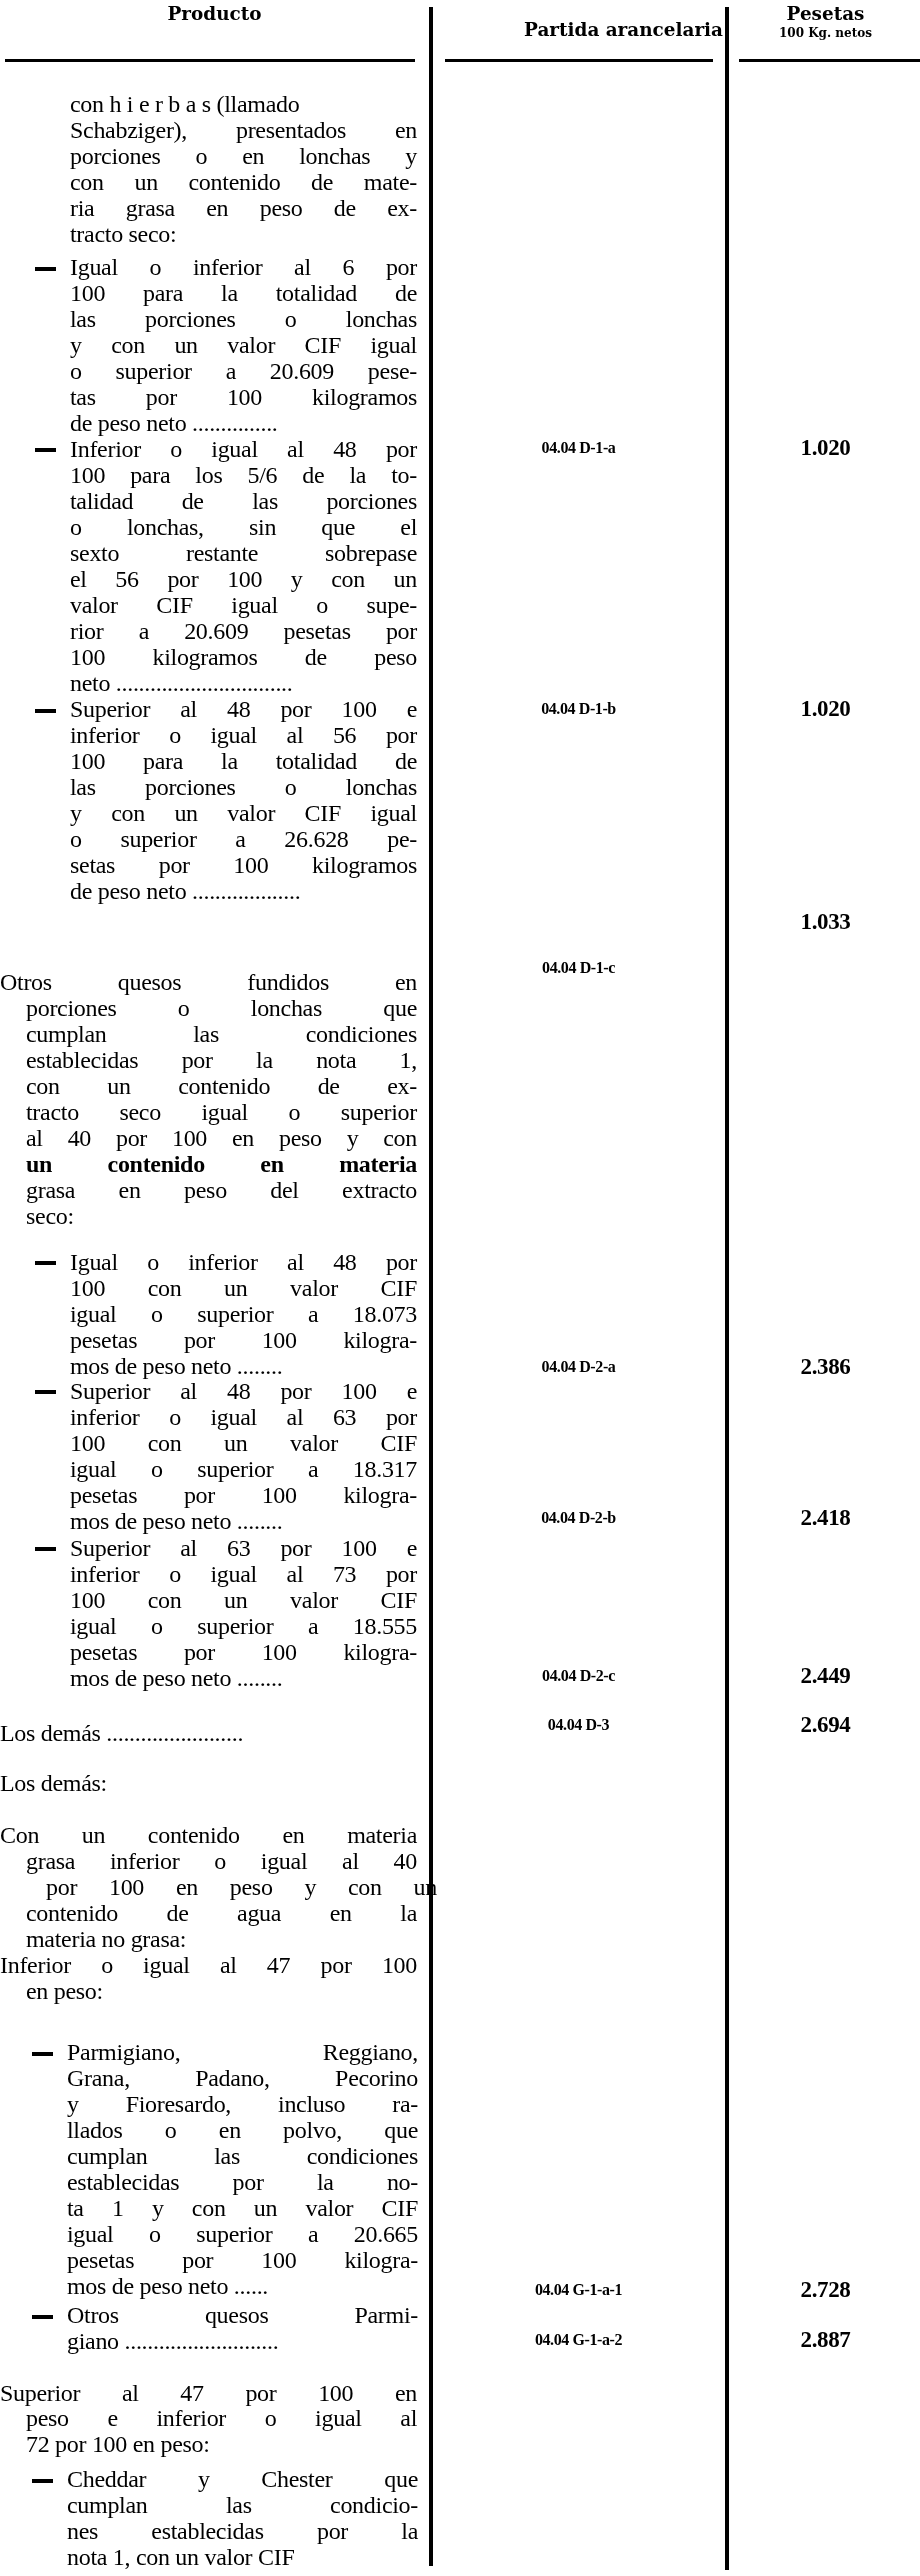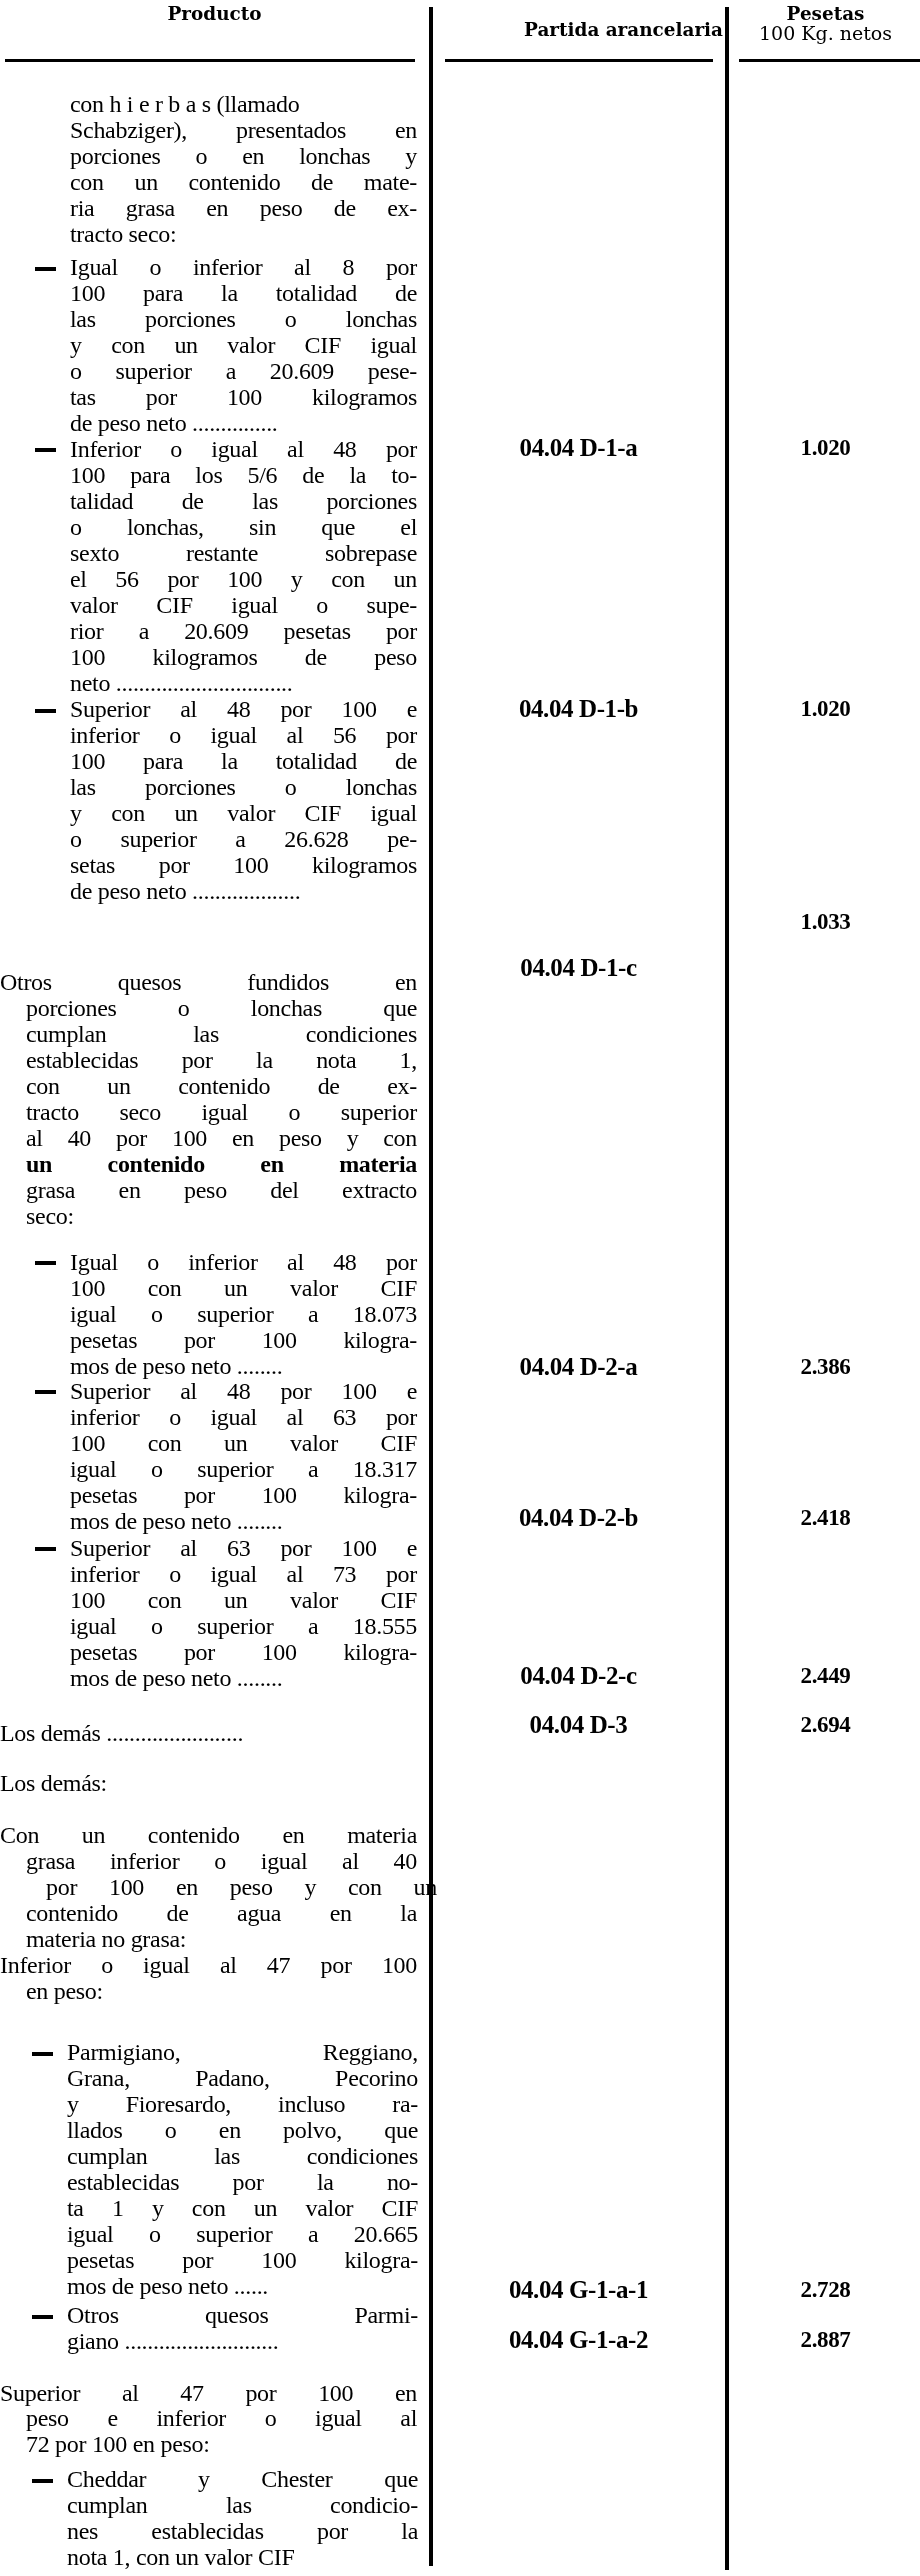--- a/index.html
+++ b/index.html
@@ -29,21 +29,21 @@
       top: 0;
       font-family: "DejaVu Serif", serif;
       font-weight: bold;
       font-size: 18.4px;
       text-align: center;
       line-height: 23px;
     }
     .hdr.h1 { left: 0; width: 429px; top: 1.8px; }
     .hdr.h2 { left: 434px; width: 289px; top: 18px; text-align: right; padding-left: 37px; box-sizing: border-box; }
     .hdr.h3 { left: 731px; width: 189px; top: 1.8px; }
-    .hdr.h3 .sub { display: block; font-size: 19px; font-weight: normal; line-height: 17.5px; }
+    .hdr.h3 .sub { display: block; font-size: 12px; font-weight: bold; line-height: 17.5px; }
 
     .rule {
       position: absolute;
       top: 59px;
       height: 2.6px;
       background: #000;
     }
     .rule.r1 { left: 5.3px; width: 410px; }
     .rule.r2 { left: 445px; width: 268px; }
     .rule.r3 { left: 739px; width: 181px; }
@@ -72,21 +72,21 @@
       width: 21px;
       height: 4.4px;
       background: #000;
       left: 35px;
     }
     .code {
       position: absolute;
       left: 434px;
       width: 289px;
       text-align: center;
-      font-size: 25px;
+      font-size: 16px;
       font-weight: bold;
       line-height: 26px;
       font-family: "Liberation Serif", serif;
       letter-spacing: -0.4px;
     }
     .val {
       position: absolute;
       left: 731px;
       width: 189px;
       text-align: center;
@@ -117,21 +117,21 @@
     <div>
       <div class="line last" style="left: 70px; width: 347px; top: 91px;">con  h i e r b a s  (llamado</div>
       <div class="line" style="left: 70px; width: 347px; top: 117px;">Schabziger), presentados en</div>
       <div class="line" style="left: 70px; width: 347px; top: 143px;">porciones  o  en  lonchas  y</div>
       <div class="line" style="left: 70px; width: 347px; top: 169px;">con  un  contenido  de  mate-</div>
       <div class="line" style="left: 70px; width: 347px; top: 195px;">ria  grasa  en  peso  de  ex-</div>
       <div class="line last" style="left: 70px; width: 347px; top: 221px;">tracto  seco:</div>
     </div>
     <div>
       <div class="dash" style="top: 267px; left: 35px;"></div>
-      <div class="line" style="left: 70px; width: 347px; top: 254px;">Igual o inferior al  8 por</div>
+      <div class="line" style="left: 70px; width: 347px; top: 254px;">Igual o inferior al  6 por</div>
       <div class="line" style="left: 70px; width: 347px; top: 280px;">100 para la totalidad de</div>
       <div class="line" style="left: 70px; width: 347px; top: 306px;">las porciones o lonchas</div>
       <div class="line" style="left: 70px; width: 347px; top: 332px;">y con un valor CIF igual</div>
       <div class="line" style="left: 70px; width: 347px; top: 358px;">o superior a 20.609 pese-</div>
       <div class="line" style="left: 70px; width: 347px; top: 384px;">tas por 100 kilogramos</div>
       <div class="line last" style="left: 70px; width: 347px; top: 410px;">de peso neto ...............</div>
     </div>
     <div>
       <div class="dash" style="top: 448px; left: 35px;"></div>
       <div class="line" style="left: 70px; width: 347px; top: 436px;">Inferior o igual al 48 por</div>

